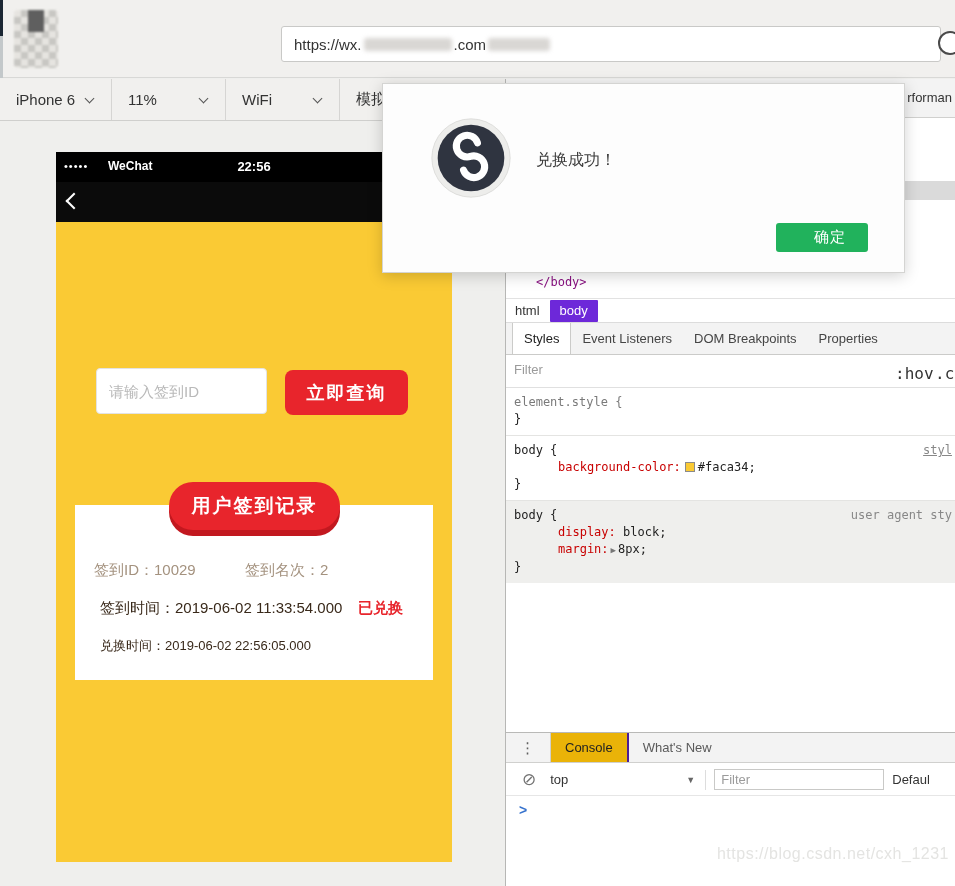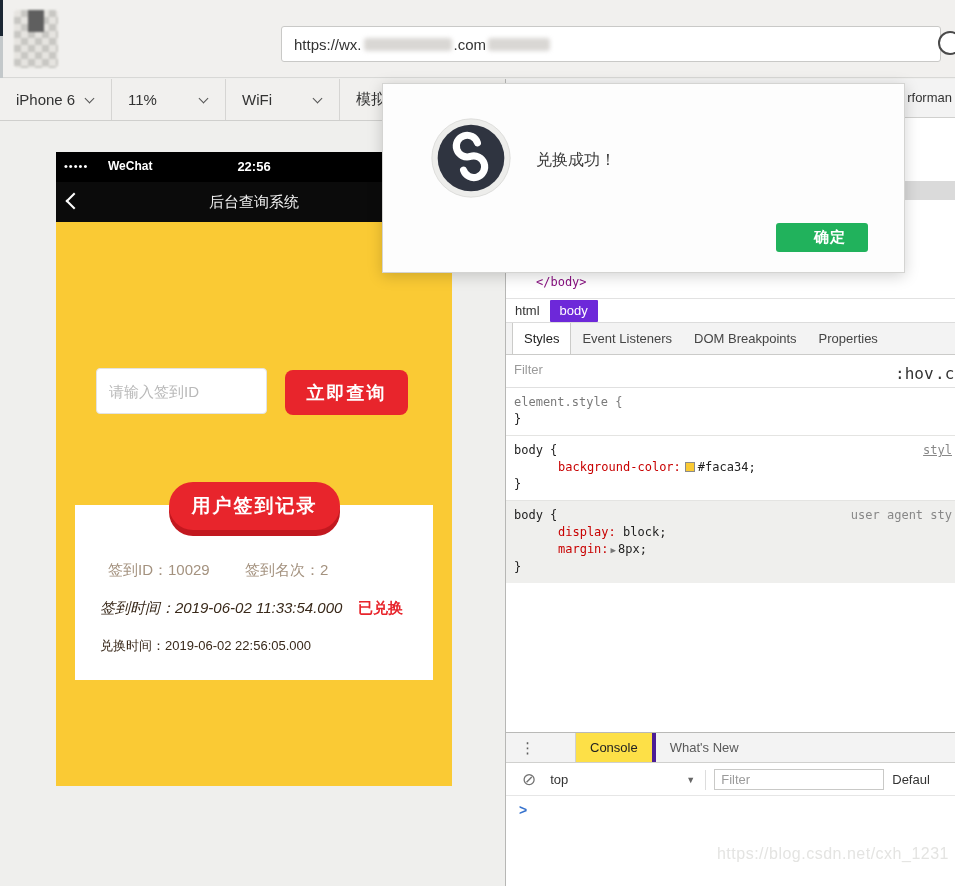--- a/index.html
+++ b/index.html
@@ -51,57 +51,57 @@
   .prop { padding-left:16px; }
   .prop-name { color:#c80000;margin-left:28px; }
   .swatch { display:inline-block; width:10px; height:10px; border:1px solid #8b8b8b; vertical-align:-1px; margin:0 3px 0 4px; }
   .expander { color:#777; font-size:9px; margin:0 2px; }
   .rule.ua { background:#efefed; border-bottom:none; }
 
   
   .drawer-tabs { position:absolute; left:0; top:653px; width:450px; height:31px; background:#f3f3f3; border-top:1px solid #b9b9b7; border-bottom:1px solid #d0d0ce; display:flex; align-items:stretch; }
   .kebab { display:flex; align-items:center; padding:0 15px 0 14px; color:#5f5f5f; font-size:15px; }
   .drawer-tab { display:flex; align-items:center; padding:0 14px; font-size:13px; color:#5a5a5a; }
-  .drawer-tab.active { background:#fde047; border-left:1px solid #d0d0ce; border-right:4px solid #4c1d95; color:#222;margin-left:25px; }
+  .drawer-tab.active { background:#eab308; border-left:1px solid #d0d0ce; border-right:2px solid #4c1d95; color:#222; }
   .console-bar { position:absolute; left:0; top:685px; width:450px; height:32px; background:#fff; border-bottom:1px solid #e6e6e6; display:flex; align-items:center; }
   .clear-ico { color:#737373; font-size:17px; margin:0 14px 0 16px; line-height:1; }
   .ctx { font-size:13px; color:#333; }
   .ctx-arrow { font-size:9px; color:#666; margin-left:118px; }
   .vdiv { width:1px; height:20px; background:#ddd; margin:0 8px 0 10px; }
   .console-filter { width:170px; height:21px; border:1px solid #c9c9c7; font-size:13px; padding:0 6px; color:#333; outline:none; }
   .console-filter::placeholder { color:#9b9b9b; }
   .levels { font-size:13px; color:#333; margin-left:8px; white-space:nowrap; }
   .prompt { position:absolute; left:13px; top:723px; color:#3672cd; font-size:14px; font-weight:bold; }
 
   
   .phone { position:absolute; left:56px; top:152px; width:396px; height:710px; }
   .statusbar { position:absolute; left:0; top:0; width:396px; height:30px; background:#000; color:#fff; }
   .signal { position:absolute; left:8px; top:8px; font-size:11px; letter-spacing:1px; }
   .carrier { position:absolute; left:52px; top:7px; font-size:12px; font-weight:bold; }
   .clock { position:absolute; left:0; width:396px; text-align:center; top:7px; font-size:13px; font-weight:bold; }
   .navbar { position:absolute; left:0; top:30px; width:396px; height:40px; background:#0b0b0b; color:#fff; }
   .backchv { position:absolute; left:12px; top:13px; width:12px; height:12px; border-left:2.5px solid #fff; border-bottom:2.5px solid #fff; transform:rotate(45deg); }
   .navtitle { position:absolute; left:0; width:396px; text-align:center; top:11px; font-size:15px; color:#f2f2f2; }
-  .phone-body { position:absolute; left:0; top:70px; width:396px; height:564px; }
+  .phone-body { position:absolute; left:0; top:70px; width:396px; height:640px; }
   .query-input { position:absolute; left:40px; top:146px; width:171px; height:46px; border:1px solid #e3e3e3; border-radius:4px; background:#fff; font-size:15px; padding:0 12px; color:#333; outline:none; }
   .query-input::placeholder { color:#b9b9b9; }
   .query-btn { position:absolute; left:229px; top:148px; width:123px; height:45px; border:none; border-radius:8px; color:#fff; font-size:18px; font-weight:bold; letter-spacing:2px; }
   .badge { position:absolute; left:113px; top:260px; width:171px; height:48px; border-radius:26px; box-shadow:0 6px 0 #c2181f; color:#fff; font-size:19px; font-weight:bold; letter-spacing:2px; display:flex; align-items:center; justify-content:center; z-index:2; }
   .card { position:absolute; left:19px; top:283px; width:358px; height:175px; background:#fff; z-index:1; }
   .card .r1 { position:absolute; top:56px; font-size:15px; color:#a4927f; }
-  .r1a { left:33px; } .r1b { left:170px; }
-  .card .r2 { position:absolute; left:25px; top:94px; font-size:15px; color:#39291a;font-style:italic; }
+  .r1a { left:19px; } .r1b { left:170px; }
+  .card .r2 { position:absolute; left:25px; top:94px; font-size:15px; color:#39291a; }
   .card .r3 { position:absolute; left:25px; top:132px; font-size:13px; color:#39291a; }
   .redeemed { position:absolute; left:283px; top:94px; font-size:15px; font-weight:bold; color:#e8252c; }
 
   
   .modal { position:absolute; left:382px; top:83px; width:523px; height:190px; background:#fdfdfd; border:1px solid #d4d4d2; box-shadow:0 3px 14px rgba(0,0,0,.18); z-index:50; }
   .mp-logo { position:absolute; left:48px; top:34px; width:80px; height:80px; }
   .modal-msg { position:absolute; left:153px; top:66px; font-size:16px; color:#3c3c3c; }
-  .confirm-btn { position:absolute; left:393px; top:139px; width:92px; height:29px; border:none; border-radius:3px; color:#fff; font-size:15px; font-weight:bold; letter-spacing:1px;padding-left:16px; }
+  .confirm-btn { position:absolute; left:393px; top:139px; width:92px; height:29px; border:none; border-radius:3px; color:#fff; font-size:15px; font-weight:normal; letter-spacing:1px;padding-left:16px; }
 
   .watermark { position:absolute; right:6px; top:845px; font-size:16px; color:#e4e4e2; z-index:100; pointer-events:none; letter-spacing:.5px; }
 </style>
 </head>
 <body>
 
 <div id="app">
 
   <div class="header">
     <div class="edge-dark"></div>
@@ -195,21 +195,20 @@
   </div>
 
   <div class="phone">
     <div class="statusbar">
       <span class="signal">•••••</span>
       <span class="carrier">WeChat</span>
       <span class="clock">22:56</span>
     </div>
     <div class="navbar">
       <span class="backchv"></span>
-      <span class="navtitle">后台查询系统</span>
     </div>
     <div class="phone-body" style="background-color: rgb(250, 202, 52);">
       <input class="query-input" placeholder="请输入签到ID" style="">
       <button class="query-btn" style="background-color: rgb(232, 37, 44);">立即查询</button>
       <div class="badge" style="background-color: rgb(232, 37, 44);">用户签到记录</div>
       <div class="card">
         <span class="r1 r1a"><span>签到ID：</span><span>10029</span></span>
         <span class="r1 r1b"><span>签到名次：</span><span>2</span></span>
         <span class="r2"><span>签到时间：</span><span>2019-06-02 11:33:54.000</span></span>
         <span class="redeemed">已兑换</span>

